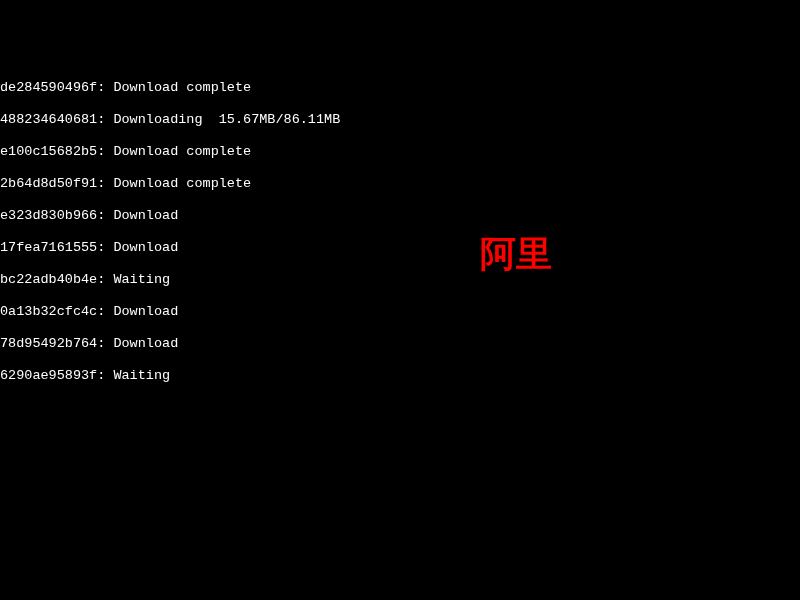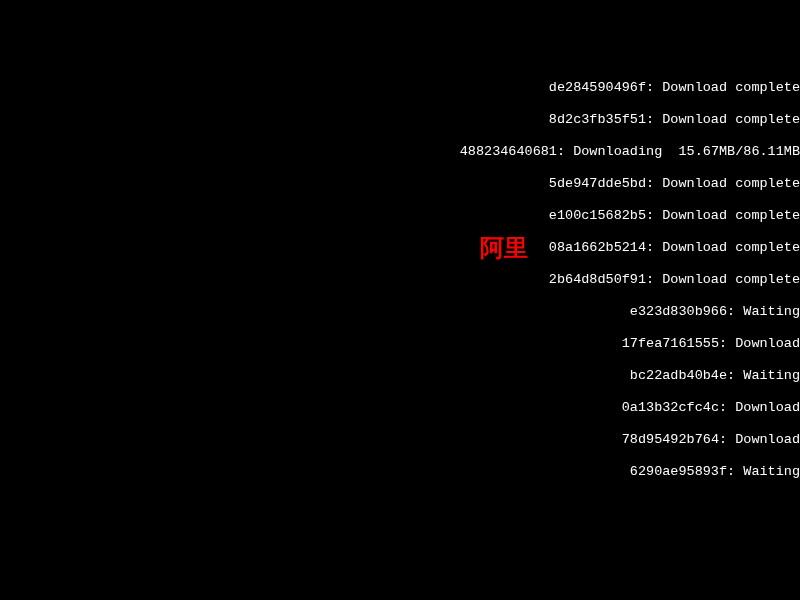--- a/index.html
+++ b/index.html
@@ -17,47 +17,43 @@
       height: 600px;
       overflow: hidden;
       position: relative;
       white-space: pre;
     }
     .terminal {
       padding: 0;
     }
     .line {
       display: block;
-      text-align: right;
     }
     .overlay-text {
       position: absolute;
       color: #ff0000;
       font-family: "Microsoft YaHei", "SimHei", sans-serif;
-      font-size: 24px;
+      font-size: 36px;
       font-weight: bold;
       left: 480px;
       top: 236px;
       line-height: 1;
     }
   </style>
 </head>
 <body>
 
 
 
 <div class="terminal">
 <span class="line">de284590496f: Download complete</span>
-<span class="line">8d2c3fb35f51: Download complete</span>
 <span class="line">488234640681: Downloading  15.67MB/86.11MB</span>
-<span class="line">5de947dde5bd: Download complete</span>
 <span class="line">e100c15682b5: Download complete</span>
-<span class="line">08a1662b5214: Download complete</span>
 <span class="line">2b64d8d50f91: Download complete</span>
-<span class="line">e323d830b966: Waiting</span>
+<span class="line">e323d830b966: Download</span>
 <span class="line">17fea7161555: Download</span>
 <span class="line">bc22adb40b4e: Waiting</span>
 <span class="line">0a13b32cfc4c: Download</span>
 <span class="line">78d95492b764: Download</span>
 <span class="line">6290ae95893f: Waiting</span>
 
 
 
 
 

